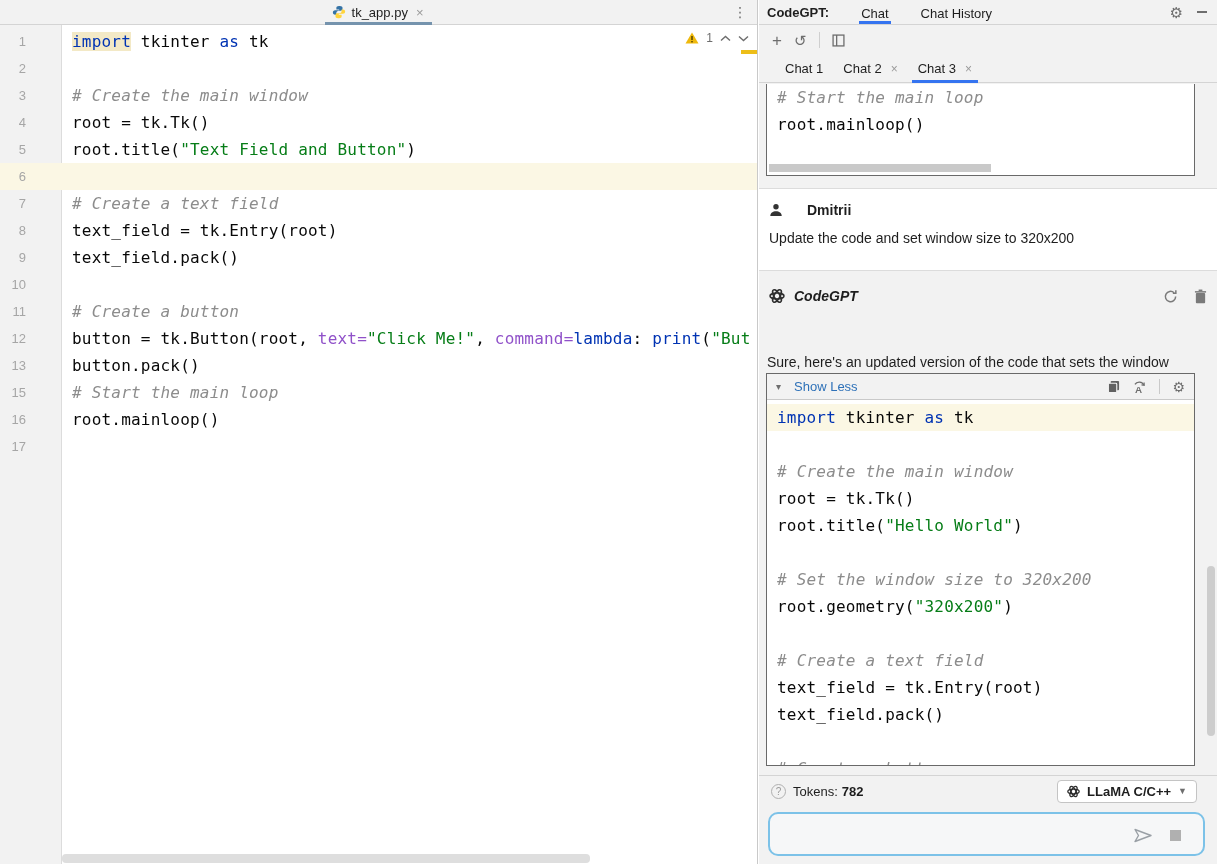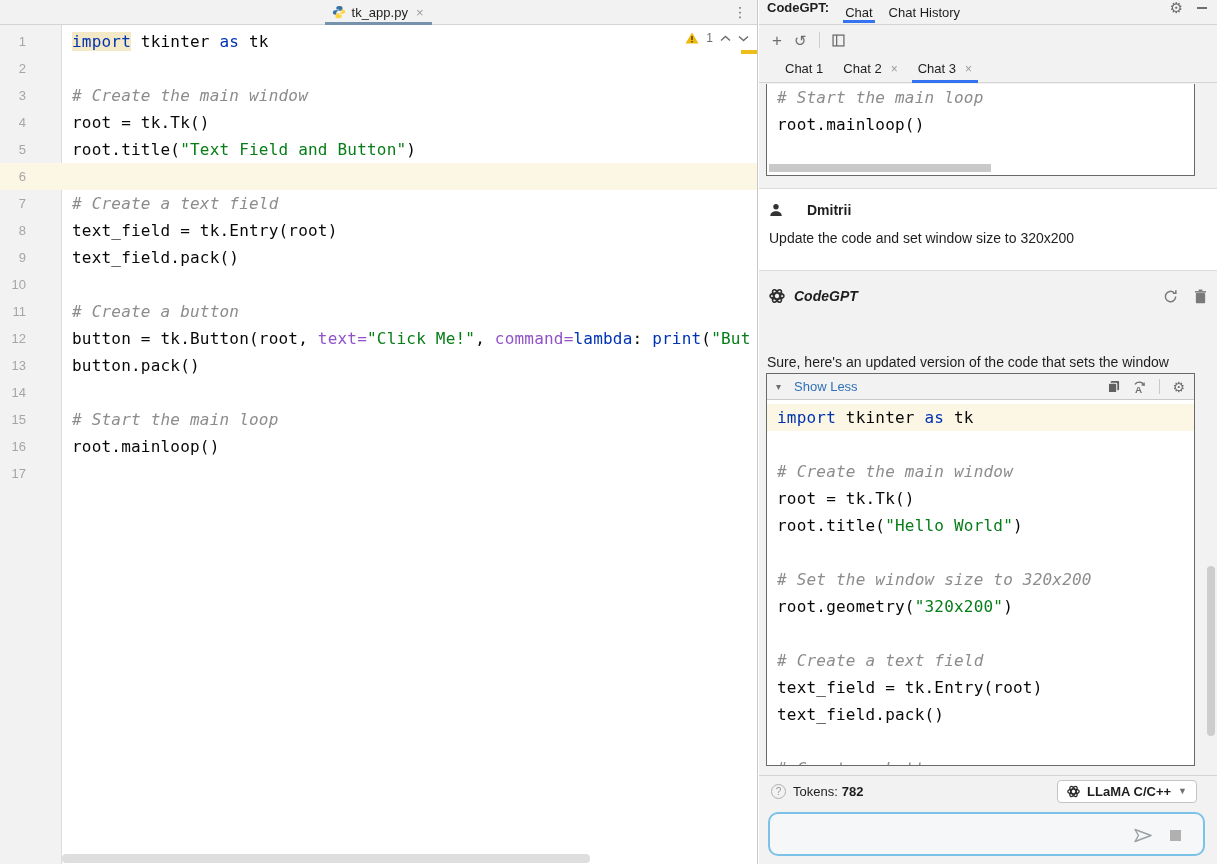--- a/index.html
+++ b/index.html
@@ -35,21 +35,21 @@
   .arg { color:#9051c9; }
 
   .warnbox { position:absolute; top:6px; right:8px; display:flex; align-items:center; gap:7px; }
   .warncount { font-size:12px; color:#6e6e6e; font-family:"Liberation Sans",sans-serif; letter-spacing:0; }
   .ymark { position:absolute; top:25px; right:0; width:16px; height:4px; background:#edbe18; }
   .hthumb { position:absolute; left:62px; bottom:1px; width:528px; height:9px; background:#dedede; border-radius:4px; }
 
   
   .panel { position:absolute; left:759px; top:0; width:458px; height:864px; background:#f2f2f2; }
   .phead { position:absolute; left:0; top:0; right:0; height:25px; border-bottom:1px solid #d4d4d4;
-           display:flex; align-items:flex-start; padding:0 10px 0 8px; gap:16px; font-size:13px; }
+           display:flex; align-items:center; padding:0 10px 0 8px; gap:32px; font-size:13px; }
   .phead .ptitle { font-weight:bold; }
   .ptab { position:relative; height:23px; line-height:25px; }
   .ptab.active::after { content:""; position:absolute; left:-2px; right:-2px; bottom:0; height:3px; background:#3574f0; }
   .phead-right { margin-left:auto; display:flex; align-items:center; gap:14px; }
   .gear { color:#6e6e6e; font-size:15px; line-height:1; }
   .minbar { width:10px; height:2px; background:#6e6e6e; }
 
   .ptoolbar { position:absolute; left:0; top:25px; right:0; height:30px; display:flex; align-items:center; gap:12px; padding-left:13px; }
   .tb-plus { font-size:17px; color:#6e6e6e; line-height:1; }
   .tb-undo { font-size:15px; color:#6e6e6e; line-height:1; }
@@ -134,21 +134,20 @@
         <div class="crow"><span class="lnum">4</span><span class="ctext"><span class="pl">root = tk.Tk()</span></span></div>
         <div class="crow"><span class="lnum">5</span><span class="ctext"><span class="pl">root.title(</span><span class="str">"Text Field and Button"</span><span class="pl">)</span></span></div>
         <div class="crow cur"><span class="lnum">6</span><span class="ctext"></span></div>
         <div class="crow"><span class="lnum">7</span><span class="ctext"><span class="com"># Create a text field</span></span></div>
         <div class="crow"><span class="lnum">8</span><span class="ctext"><span class="pl">text_field = tk.Entry(root)</span></span></div>
         <div class="crow"><span class="lnum">9</span><span class="ctext"><span class="pl">text_field.pack()</span></span></div>
         <div class="crow"><span class="lnum">10</span><span class="ctext"></span></div>
         <div class="crow"><span class="lnum">11</span><span class="ctext"><span class="com"># Create a button</span></span></div>
         <div class="crow"><span class="lnum">12</span><span class="ctext"><span class="pl">button = tk.Button(root, </span><span class="arg">text=</span><span class="str">"Click Me!"</span><span class="pl">, </span><span class="arg">command=</span><span class="kw">lambda</span><span class="pl">: </span><span class="kw">print</span><span class="pl">(</span><span class="str">"But</span></span></div>
         <div class="crow"><span class="lnum">13</span><span class="ctext"><span class="pl">button.pack()</span></span></div>
-        <div class="crow"><span class="lnum">14</span><span class="ctext"></span></div>
         <div class="crow"><span class="lnum">15</span><span class="ctext"><span class="com"># Start the main loop</span></span></div>
         <div class="crow"><span class="lnum">16</span><span class="ctext"><span class="pl">root.mainloop()</span></span></div>
         <div class="crow"><span class="lnum">17</span><span class="ctext"></span></div>
       </div>
 
     <div class="warnbox" style="z-index:2;">
       <span>
         <svg width="14" height="12" viewBox="0 0 14 12">
             <path d="M7 0.5 13.5 11.5 H0.5 Z" fill="#efb90c"></path>
             <rect x="6.3" y="4" width="1.4" height="4" fill="#4a3b00"></rect>

